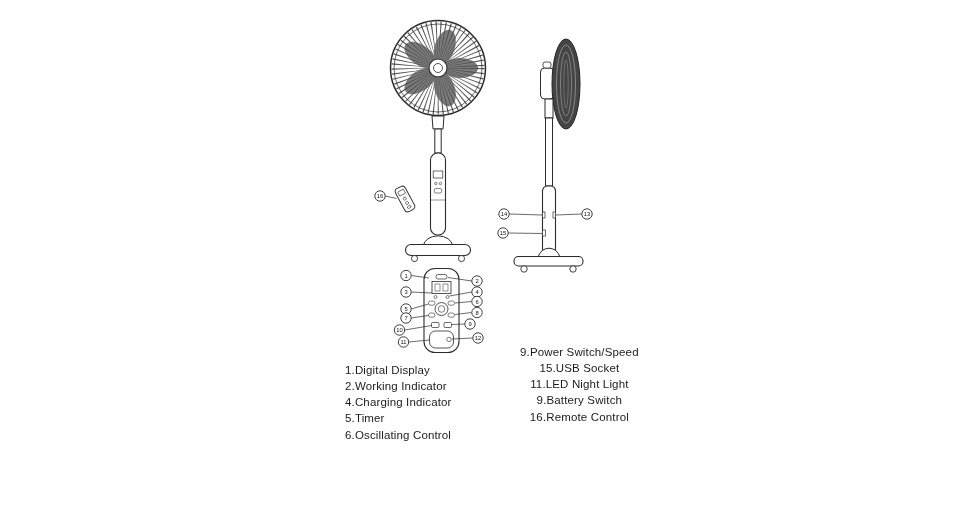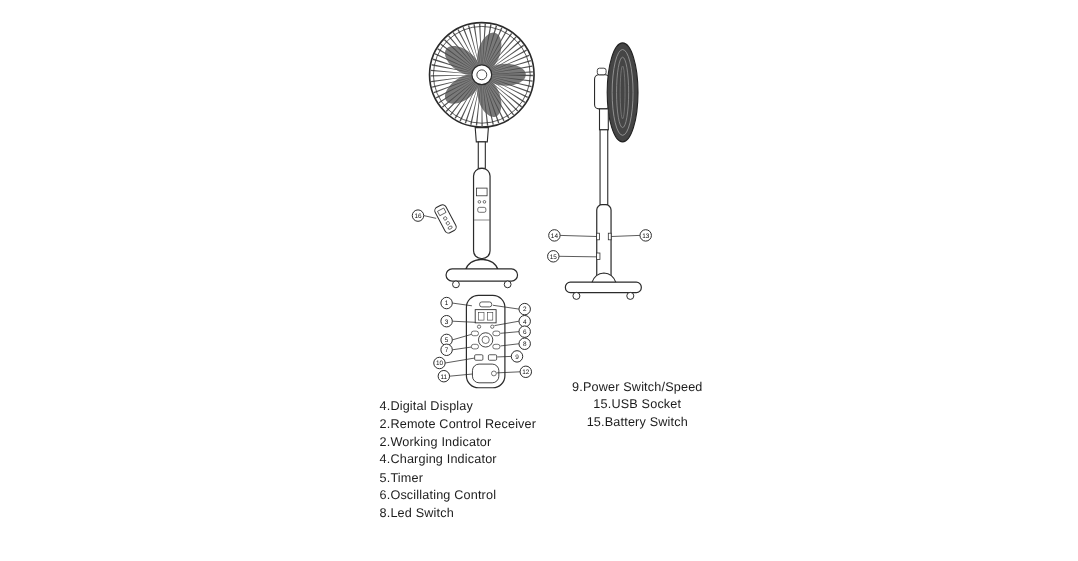--- a/index.html
+++ b/index.html
@@ -188,28 +188,28 @@
         <text x="503" y="235.1">15</text>
       </g>
       <g>
         <circle cx="380" cy="196" r="5.2" fill="#ffffff" stroke="#2b2b2b" stroke-width="0.9"></circle>
         <text x="380" y="198.1">16</text>
       </g>
     </g>
   </svg>
 
   <div class="parts-list left">
-    <div class="part">4.Digital Display</div>
-    <div class="part">2.Remote Control Receiver</div>
+    <div class="part">1.Digital Display</div>
     <div class="part">2.Working Indicator</div>
     <div class="part">4.Charging Indicator</div>
     <div class="part">5.Timer</div>
     <div class="part">6.Oscillating Control</div>
-    <div class="part">8.Led Switch</div>
   </div>
 
   <div class="parts-list right">
     <div class="part">9.Power Switch/Speed</div>
     <div class="part">15.USB Socket</div>
-    <div class="part">15.Battery Switch</div>
+    <div class="part">11.LED Night Light</div>
+    <div class="part">9.Battery Switch</div>
+    <div class="part">16.Remote Control</div>
   </div>
 
 </div>
 
 </body></html>

